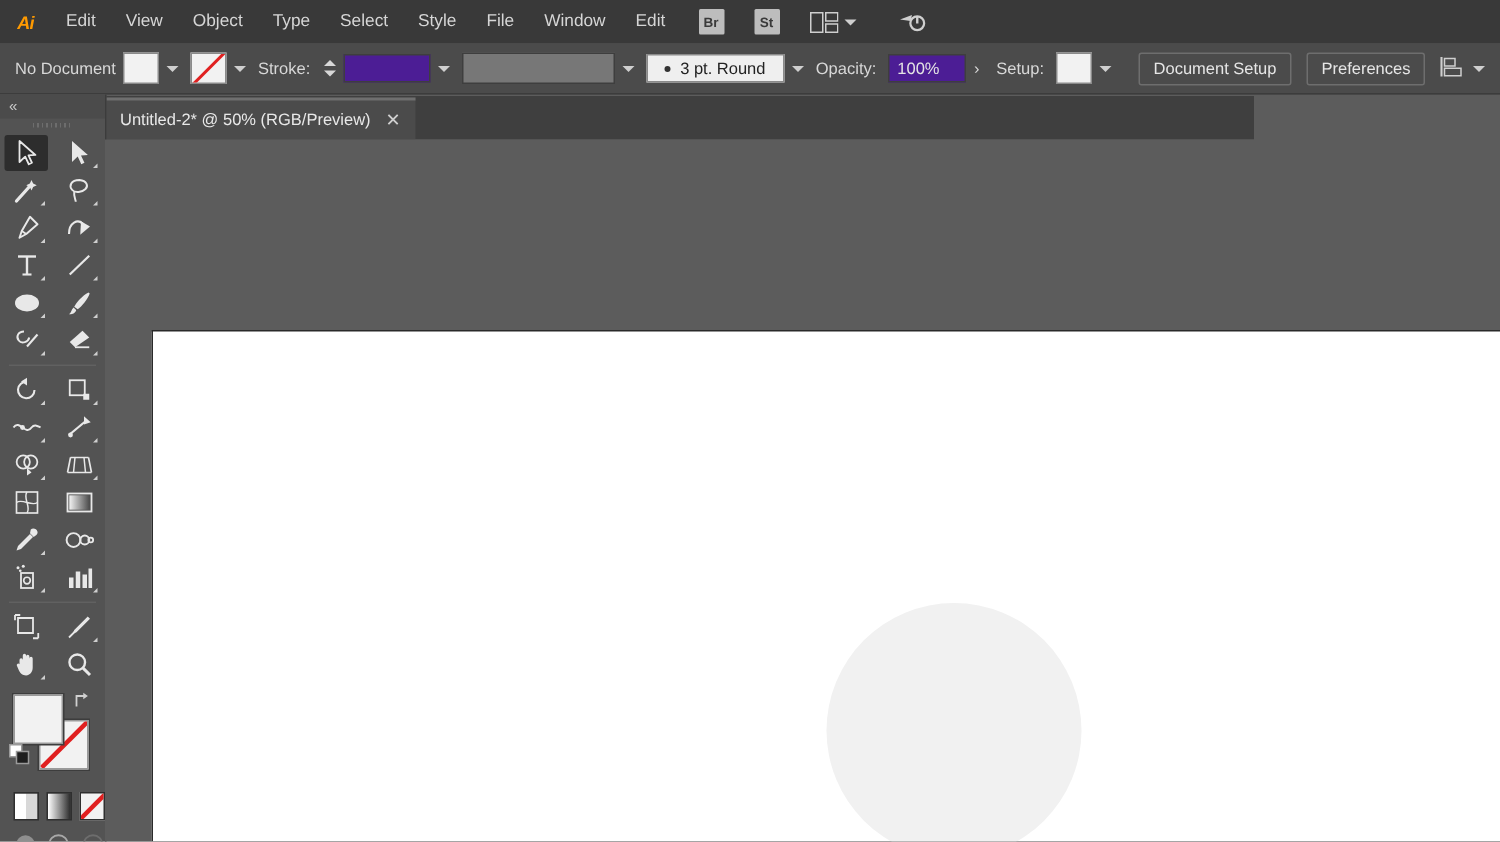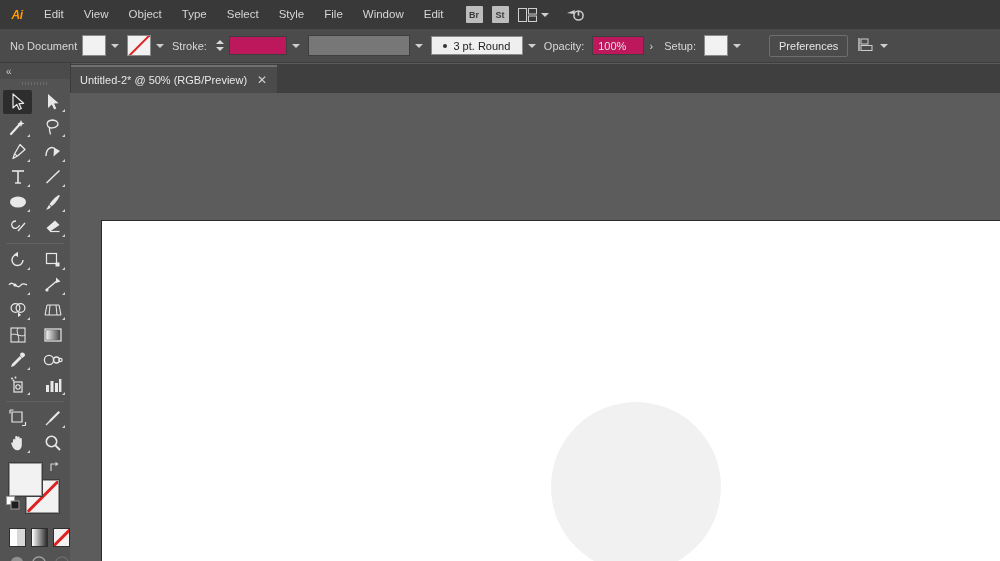--- a/index.html
+++ b/index.html
@@ -20,21 +20,21 @@
   }
   .ai-logo{
     width:34px;height:47px;display:flex;align-items:center;justify-content:center;
     color:#ff9a00;font-size:12px;font-weight:bold;font-style:italic;
     letter-spacing:-.5px;
   }
   .menu-item{
     padding:0 10px;height:29px;line-height:29px;color:#d6d6d6;font-size:11.5px;
     cursor:default;
   }
-  .menubar-right{display:flex;align-items:center;margin-left:12px;gap:9px;}
+  .menubar-right{display:flex;align-items:center;margin-left:12px;gap:20px;}
   .sq-btn{
     width:17px;height:17px;background:#bdbdbd;color:#3a3a3a;
     font-size:9px;font-weight:bold;display:flex;align-items:center;justify-content:center;
     border-radius:1px;
   }
   .arrange-ic{width:19px;height:14px;display:flex;align-items:center;}
   .chev{
     width:0;height:0;border-left:4px solid transparent;border-right:4px solid transparent;
     border-top:4px solid #cfcfcf;margin-left:4px;
   }
@@ -65,21 +65,21 @@
     border-top:4px solid #cfcfcf;display:block;
   }
   .stepper{
     width:11px;height:20px;display:flex;flex-direction:column;justify-content:center;
     align-items:center;gap:3px;margin-right:3px;
   }
   .stepper i{width:0;height:0;border-left:4px solid transparent;border-right:4px solid transparent;display:block;}
   .stepper i.up{border-bottom:4px solid #d8d8d8;}
   .stepper i.dn{border-top:4px solid #d8d8d8;}
   .field-dark{
-    height:19px;background:#be185d;border:1px solid #3e3e3e;
+    height:19px;background:#4c1d95;border:1px solid #3e3e3e;
     display:flex;align-items:center;padding:0 5px;box-sizing:border-box;color:#e4e4e4;font-size:11px;
   }
   .field-empty{width:58px;}
   .field-wide{width:100px;background:#777;border:1px solid #3e3e3e;height:19px;}
   .brush-field{
     width:92px;height:19px;background:#efefef;color:#222;border:1px solid #8a8a8a;
     display:flex;align-items:center;justify-content:center;gap:6px;font-size:11px;box-sizing:border-box;
   }
   .brush-dot{width:4px;height:4px;border-radius:50%;background:#333;}
   .opacity-field{width:52px;}
@@ -89,21 +89,21 @@
   }
   .btn-outline{
     height:20px;padding:0 9px;border:1px solid #6e6e6e;border-radius:2px;
     display:flex;align-items:center;color:#e6e6e6;font-size:11px;background:#4b4b4b;
     white-space:nowrap;
   }
   .sep-gap{width:10px;}
 
   
   .tabbar{
-    position:absolute;left:70px;top:64px;width:930px;height:29px;
+    position:absolute;left:70px;top:64px;width:766px;height:29px;
     background:#3f3f3f;display:flex;align-items:flex-end;
   }
   .doc-tab{
     height:28px;background:#4b4b4b;border-top:2px solid #6f6f6f;
     display:flex;align-items:center;padding:0 10px;gap:10px;
     color:#e8e8e8;font-size:11px;box-sizing:border-box;
   }
   .tab-close{color:#d0d0d0;font-size:12px;line-height:1;}
 
   
@@ -254,20 +254,21 @@
     <div class="field-dark opacity-field">100%</div>
     <div class="expander">›</div>
 
     <div class="cb-label" style="margin-left:6px;">Setup:</div>
     <div class="swatch-white"></div>
     <div class="dd-chev">
         <i></i>
       </div>
 
     <div class="sep-gap"></div>
+    <div class="btn-outline">Document Setup</div>
     <div class="sep-gap"></div>
     <div class="btn-outline">Preferences</div>
 
     <div style="display:flex;align-items:center;margin-left:10px;">
       <span>
         <svg width="18" height="15" viewBox="0 0 18 15">
           <line x1="1" y1="1" x2="1" y2="14" stroke="#cfcfcf" stroke-width="1.4"></line>
           <rect x="3" y="2" width="7" height="5" fill="none" stroke="#cfcfcf"></rect>
           <rect x="3" y="8.5" width="11" height="5" fill="none" stroke="#cfcfcf"></rect>
         </svg>

